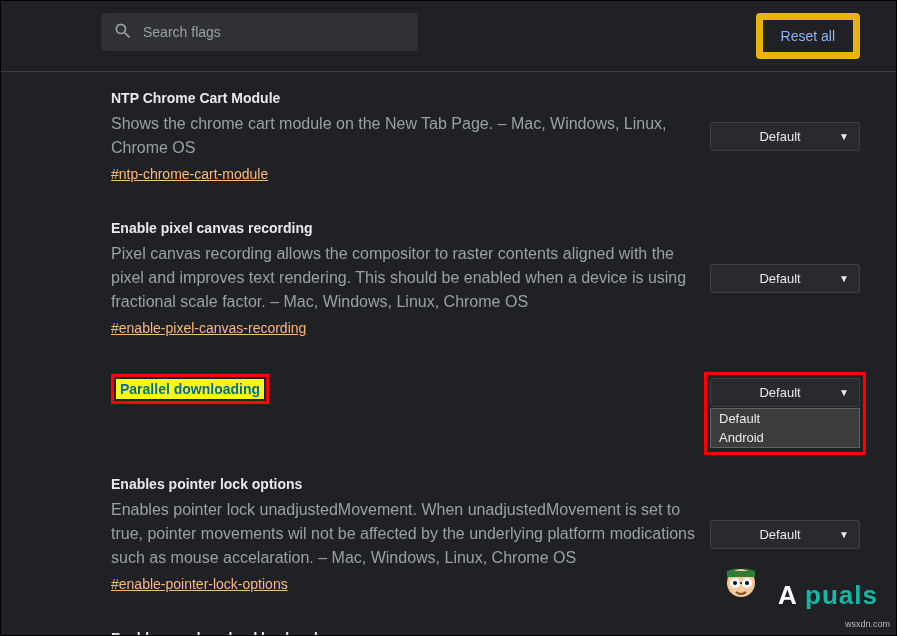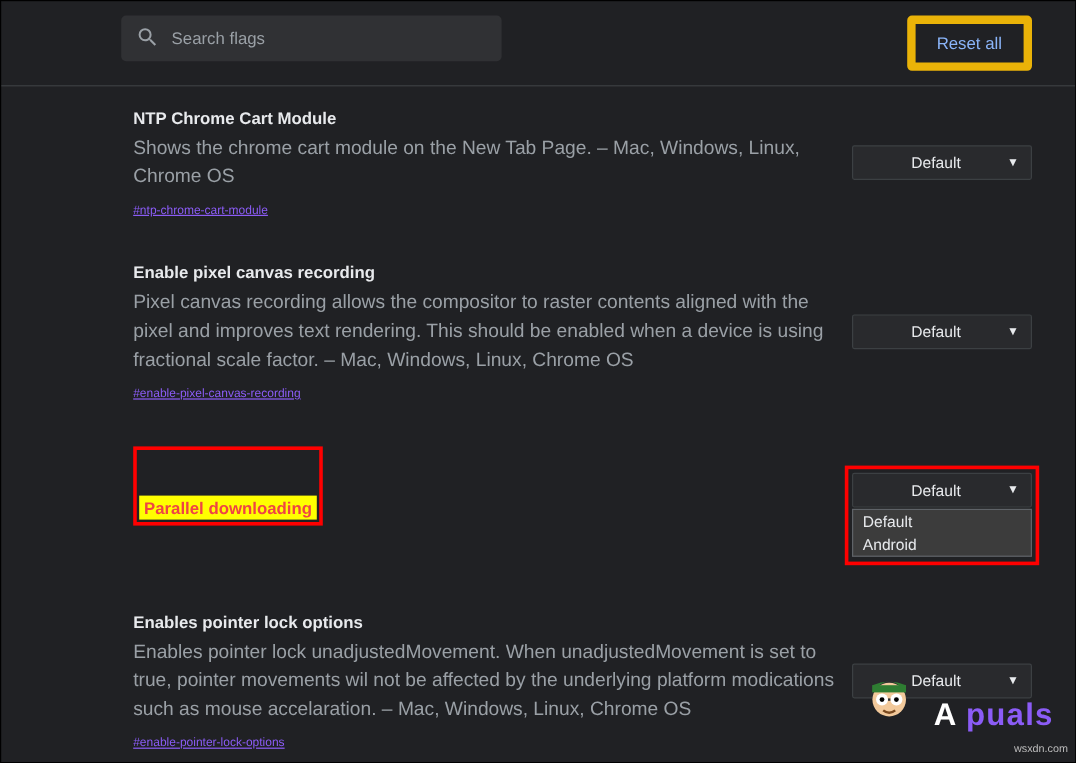--- a/index.html
+++ b/index.html
@@ -80,22 +80,22 @@
     margin-bottom: 6px;
     display: inline-block;
   }
   .flag-desc {
     color: #9aa0a6;
     font-size: 16px;
     line-height: 1.5;
     margin-bottom: 6px;
   }
   .flag-hash {
-    color: #8b5cf6;
-    font-size: 10px;
+    color: #fdba74;
+    font-size: 14px;
     text-decoration: underline;
   }
   .flag-control {
     width: 150px;
     flex-shrink: 0;
     position: relative;
     border-radius: 14px;
   }
   .select-box {
     width: 100%;
@@ -114,23 +114,22 @@
   .select-box .label {
     flex: 1;
     text-align: center;
   }
   .caret {
     font-size: 10px;
     color: #e8eaed;
   }
   .highlight-title {
     background: #ffff00;
-    color: #ef4444;
+    color: #0369a1;
     padding: 2px 4px;
-    margin-top: 36px;
   }
   .annot-box-title {
     border: 3px solid #ff0000;
     padding: 2px;
     display: inline-block;
   }
   .annot-box-title .flag-title { margin-bottom: 0; }
   .parallel-control-wrap {
     position: relative;
   }
@@ -173,21 +172,21 @@
   .brand {
     position: absolute;
     right: 18px;
     bottom: 24px;
     color: #fff;
     font-size: 26px;
     font-weight: bold;
     letter-spacing: 1px;
     z-index: 9;
   }
-  .brand .accent { color: #8b5cf6; }
+  .brand .accent { color: #14b8a6; }
   .wsx {
     position: absolute;
     right: 6px;
     bottom: 6px;
     font-size: 9px;
     color: #bbb;
     z-index: 11;
   }
 </style>
 </head>

